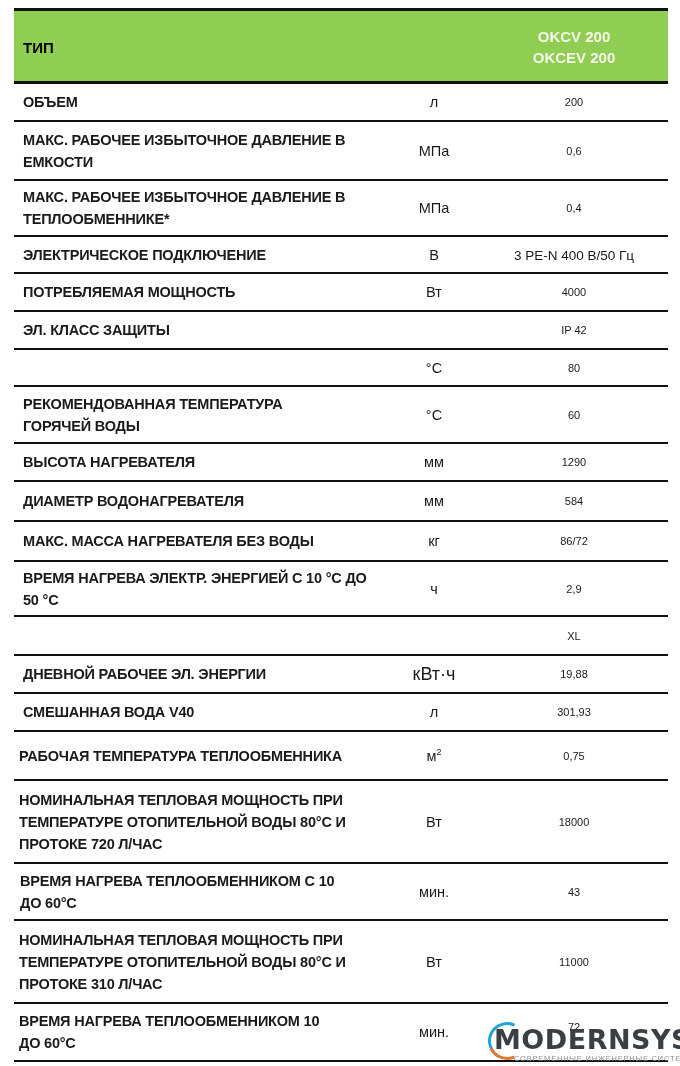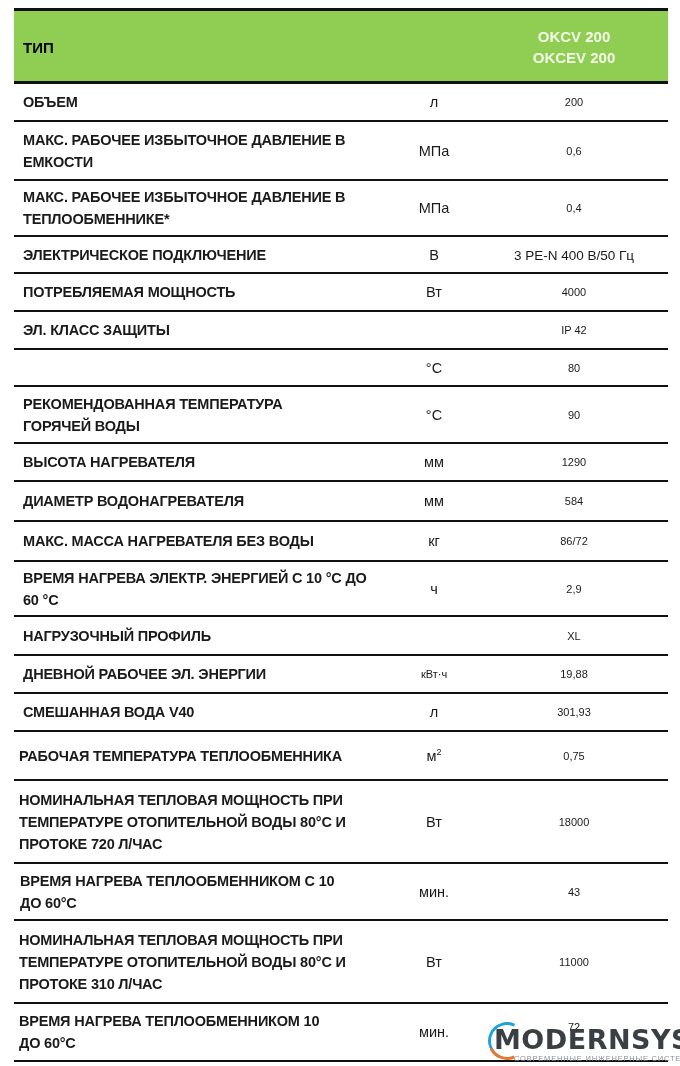--- a/index.html
+++ b/index.html
@@ -62,50 +62,49 @@
     <div class="unit"></div>
     <div class="value">IP 42</div>
   </div>
   <div class="row" style="height:37px">
     <div class="unit">°С</div>
     <div class="value">80</div>
   </div>
   <div class="row" style="height:57px">
     <div class="param" style="width:310px">РЕКОМЕНДОВАННАЯ ТЕМПЕРАТУРА ГОРЯЧЕЙ ВОДЫ</div>
     <div class="unit">°С</div>
-    <div class="value">90</div>
+    <div class="value">60</div>
   </div>
   <div class="row" style="height:38px">
     <div class="param">ВЫСОТА НАГРЕВАТЕЛЯ</div>
     <div class="unit">мм</div>
     <div class="value">1290</div>
   </div>
   <div class="row" style="height:40px">
     <div class="param">ДИАМЕТР ВОДОНАГРЕВАТЕЛЯ</div>
     <div class="unit">мм</div>
     <div class="value">584</div>
   </div>
   <div class="row" style="height:40px">
     <div class="param">МАКС. МАССА НАГРЕВАТЕЛЯ БЕЗ ВОДЫ</div>
     <div class="unit">кг</div>
     <div class="value">86/72</div>
   </div>
   <div class="row" style="height:55px">
-    <div class="param" style="width:360px">ВРЕМЯ НАГРЕВА ЭЛЕКТР. ЭНЕРГИЕЙ С 10 °С ДО 60 °С</div>
+    <div class="param" style="width:360px">ВРЕМЯ НАГРЕВА ЭЛЕКТР. ЭНЕРГИЕЙ С 10 °С ДО 50 °С</div>
     <div class="unit">ч</div>
     <div class="value">2,9</div>
   </div>
   <div class="row" style="height:39px">
-    <div class="param">НАГРУЗОЧНЫЙ ПРОФИЛЬ</div>
     <div class="unit"></div>
     <div class="value">XL</div>
   </div>
   <div class="row" style="height:38px">
     <div class="param">ДНЕВНОЙ РАБОЧЕЕ ЭЛ. ЭНЕРГИИ</div>
-    <div class="unit" style="font-size:11px">кВт·ч</div>
+    <div class="unit" style="font-size:18px">кВт·ч</div>
     <div class="value">19,88</div>
   </div>
   <div class="row" style="height:38px">
     <div class="param">СМЕШАННАЯ ВОДА V40</div>
     <div class="unit">л</div>
     <div class="value">301,93</div>
   </div>
   <div class="row" style="height:49px">
     <div class="param" style="left:5px">РАБОЧАЯ ТЕМПЕРАТУРА ТЕПЛООБМЕННИКА</div>
     <div class="unit"><span>м</span><sup>2</sup></div>

